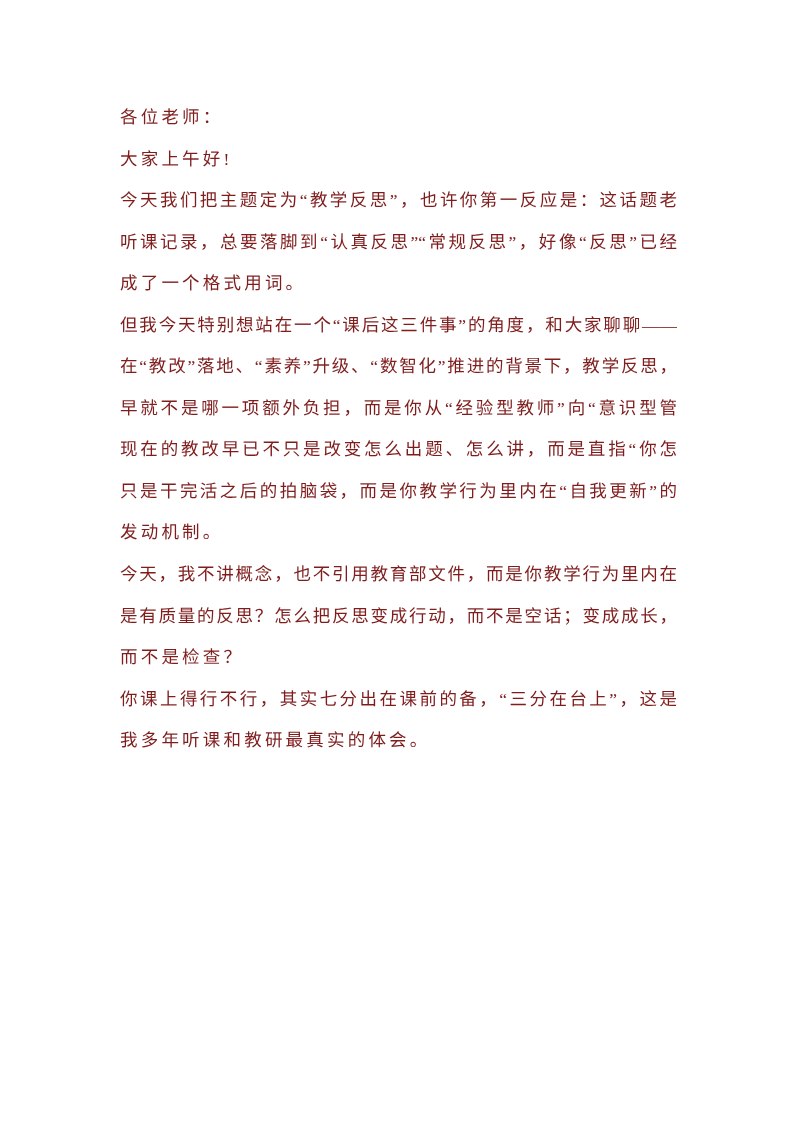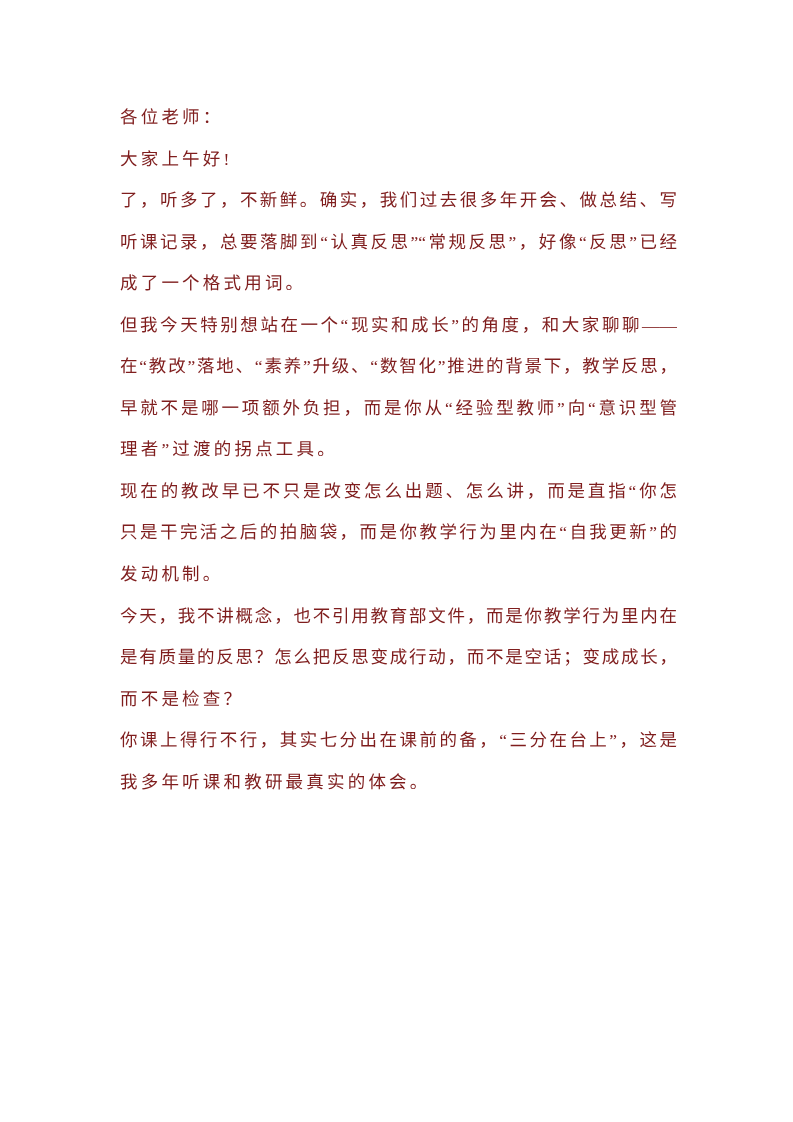--- a/index.html
+++ b/index.html
@@ -38,28 +38,27 @@
 </style>
 </head>
 <body>
 
 <div class="page">
   <div class="content">
 
     <div class="line nl">各位老师：</div>
     <div class="line nl">大家上午好!</div>
 
-    <div class="line jl">了，听多了，不新鲜。确实，我们过去很多年开会、做总结、写</div>
+    <div class="line jl">今天我们把主题定为“教学反思”，也许你第一反应是：这话题老</div>
     <div class="line jl">听课记录，总要落脚到“认真反思”“常规反思”，好像“反思”已经</div>
     <div class="line nl">成了一个格式用词。</div>
 
-    <div class="line jl">但我今天特别想站在一个“现实和成长”的角度，和大家聊聊——</div>
+    <div class="line jl">但我今天特别想站在一个“课后这三件事”的角度，和大家聊聊——</div>
     <div class="line jl">在“教改”落地、“素养”升级、“数智化”推进的背景下，教学反思，</div>
     <div class="line jl">早就不是哪一项额外负担，而是你从“经验型教师”向“意识型管</div>
-    <div class="line nl">理者”过渡的拐点工具。</div>
 
     <div class="line jl">现在的教改早已不只是改变怎么出题、怎么讲，而是直指“你怎</div>
     <div class="line jl">只是干完活之后的拍脑袋，而是你教学行为里内在“自我更新”的</div>
     <div class="line nl">发动机制。</div>
 
     <div class="line jl">今天，我不讲概念，也不引用教育部文件，而是你教学行为里内在</div>
     <div class="line jl">是有质量的反思？怎么把反思变成行动，而不是空话；变成成长，</div>
     <div class="line nl">而不是检查？</div>
 
 

